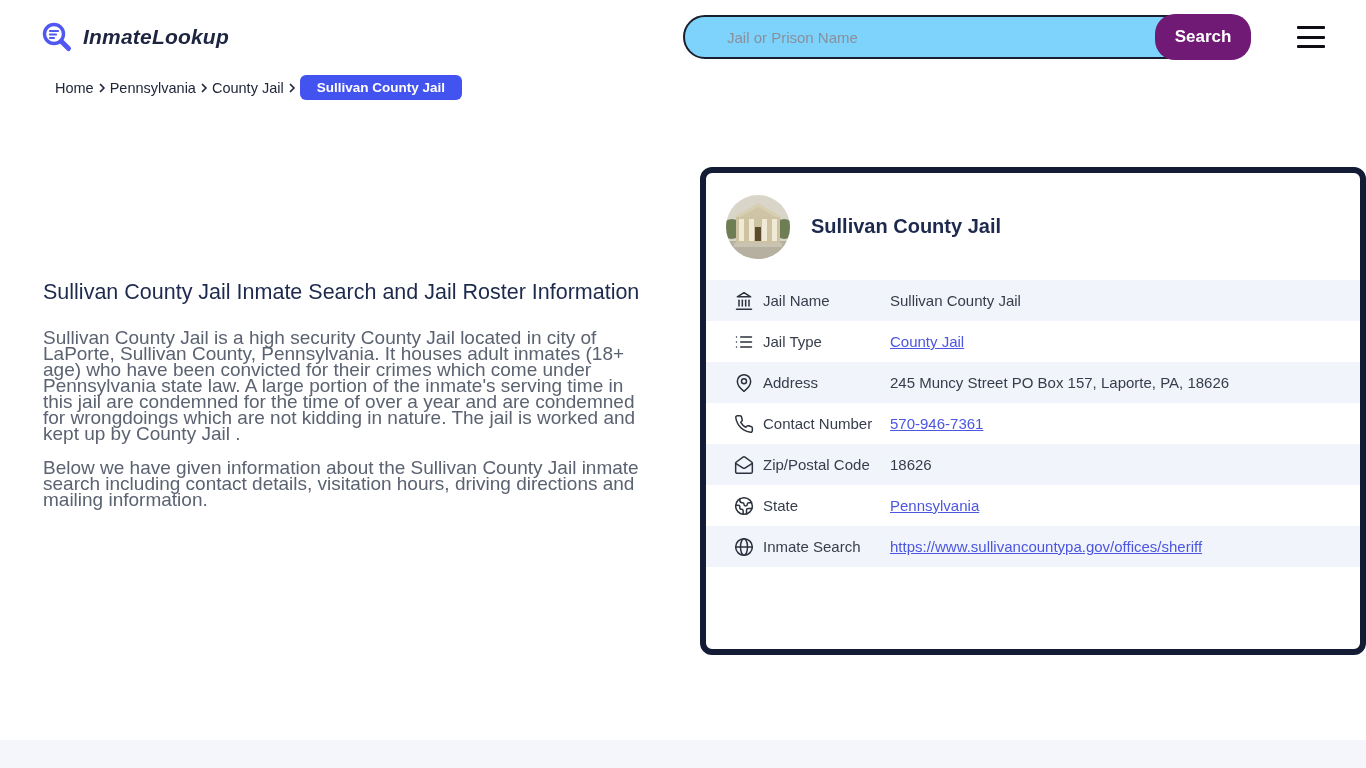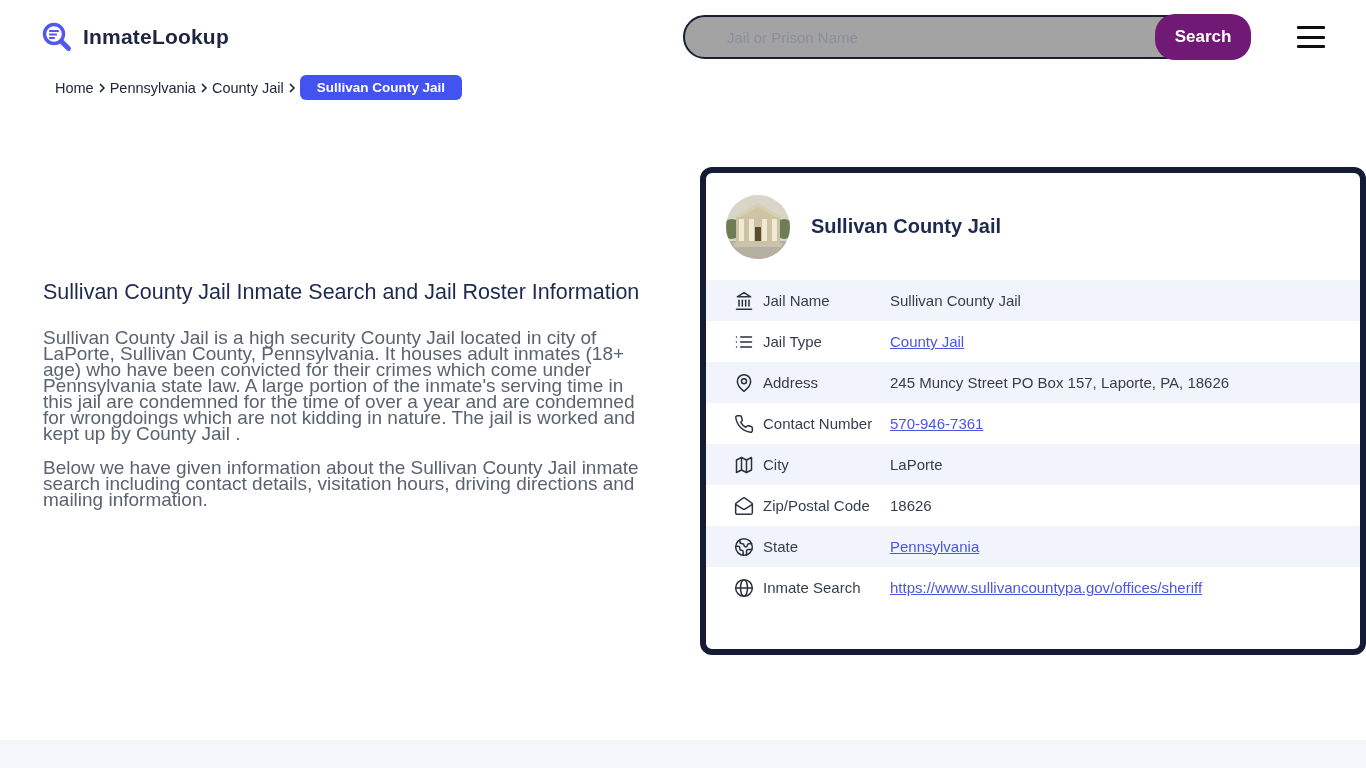--- a/index.html
+++ b/index.html
@@ -1,27 +1,27 @@
 <!DOCTYPE html>
 <html><head>
 <meta charset="utf-8">
 <style>
   * { margin:0; padding:0; box-sizing:border-box; }
   html,body { background:#fff; }
   body { font-family:"Liberation Sans", sans-serif; }
   .page { position:relative; width:1366px; height:768px; background:#ffffff; overflow:hidden; }
 
   
-  .logo { position:absolute; left:40px; top:20px; display:flex; align-items:center; gap:9px; }
+  .logo { position:absolute; left:40px; top:20px; display:flex; align-items:center; gap:9px;font-style:italic; }
   .logo svg { width:34px; height:34px; }
   .logo-text { font-size:21px; font-weight:700; color:#1d2540; letter-spacing:.2px; }
 
   .search-wrap { position:absolute; left:683px; top:15px; width:568px; height:44px; }
   .search-input { position:absolute; left:0; top:0; width:100%; height:44px;
-    border:2px solid #191f2e; border-radius:22px; background:#a3a3a3;
+    border:2px solid #191f2e; border-radius:22px; background:#7dd3fc;
     padding:0 110px 0 42px; font-size:15px; color:#1d2540; outline:none;
     font-family:"Liberation Sans", sans-serif; }
   .search-input::placeholder { color:#8a8f9c; }
   .search-icon { position:absolute; left:12px; top:11px; width:22px; height:22px; pointer-events:none; }
   .search-btn { position:absolute; right:0; top:-1px; width:96px; height:46px;
     background:#701a75; color:#fff; border:none; border-radius:20px;
     font-size:17px; font-weight:700; cursor:pointer; font-family:"Liberation Sans", sans-serif; }
 
   .hamburger { position:absolute; left:1297px; top:26px; width:28px; height:22px; cursor:pointer;
     display:flex; flex-direction:column; justify-content:space-between; background:none; border:none; }
@@ -178,31 +178,20 @@
       <div class="row">
         <span class="row-icon">
           <svg viewBox="0 0 24 24" fill="none" stroke="currentColor" stroke-width="1.8" stroke-linecap="round" stroke-linejoin="round">
               <path d="M22 16.92v3a2 2 0 0 1-2.18 2 19.79 19.79 0 0 1-8.63-3.07 19.5 19.5 0 0 1-6-6A19.79 19.79 0 0 1 2.12 4.18 2 2 0 0 1 4.11 2h3a2 2 0 0 1 2 1.72c.13.96.36 1.9.7 2.81a2 2 0 0 1-.45 2.11L8.09 9.91a16 16 0 0 0 6 6l1.27-1.27a2 2 0 0 1 2.11-.45c.91.34 1.85.57 2.81.7A2 2 0 0 1 22 16.92z"></path>
             </svg>
         </span>
         <span class="row-label">Contact Number</span>
         <a class="row-value lnk">570-946-7361</a>
       </div>
 
-      <div class="row">
-        <span class="row-icon">
-          <svg viewBox="0 0 24 24" fill="none" stroke="currentColor" stroke-width="1.8" stroke-linecap="round" stroke-linejoin="round">
-              <polygon points="3 6 9 3 15 6 21 3 21 18 15 21 9 18 3 21 3 6"></polygon>
-              <line x1="9" y1="3" x2="9" y2="18"></line>
-              <line x1="15" y1="6" x2="15" y2="21"></line>
-            </svg>
-        </span>
-        <span class="row-label">City</span>
-        <span class="row-value">LaPorte</span>
-      </div>
 
       <div class="row">
         <span class="row-icon">
           <svg viewBox="0 0 24 24" fill="none" stroke="currentColor" stroke-width="1.8" stroke-linecap="round" stroke-linejoin="round">
               <path d="M21.2 8.4c.5.38.8.97.8 1.6v10a2 2 0 0 1-2 2H4a2 2 0 0 1-2-2V10c0-.63.3-1.22.8-1.6l8-5.9a2 2 0 0 1 2.4 0l8 5.9Z"></path>
               <path d="m22 10-8.97 5.7a1.94 1.94 0 0 1-2.06 0L2 10"></path>
             </svg>
         </span>
         <span class="row-label">Zip/Postal Code</span>
         <span class="row-value">18626</span>

